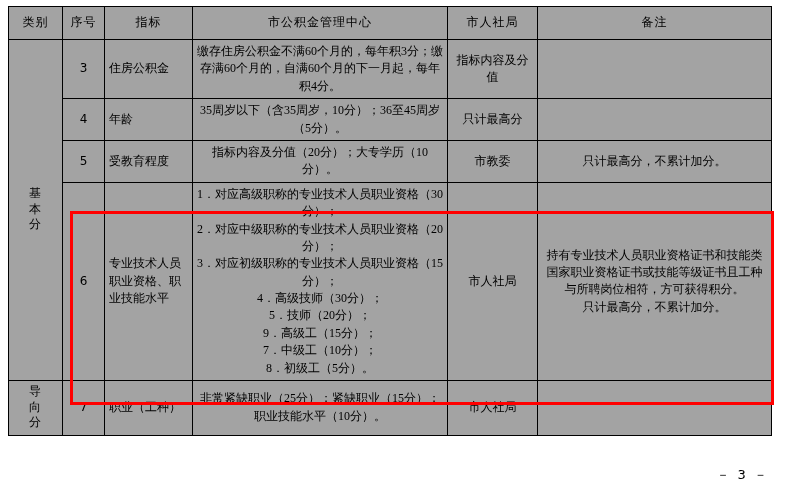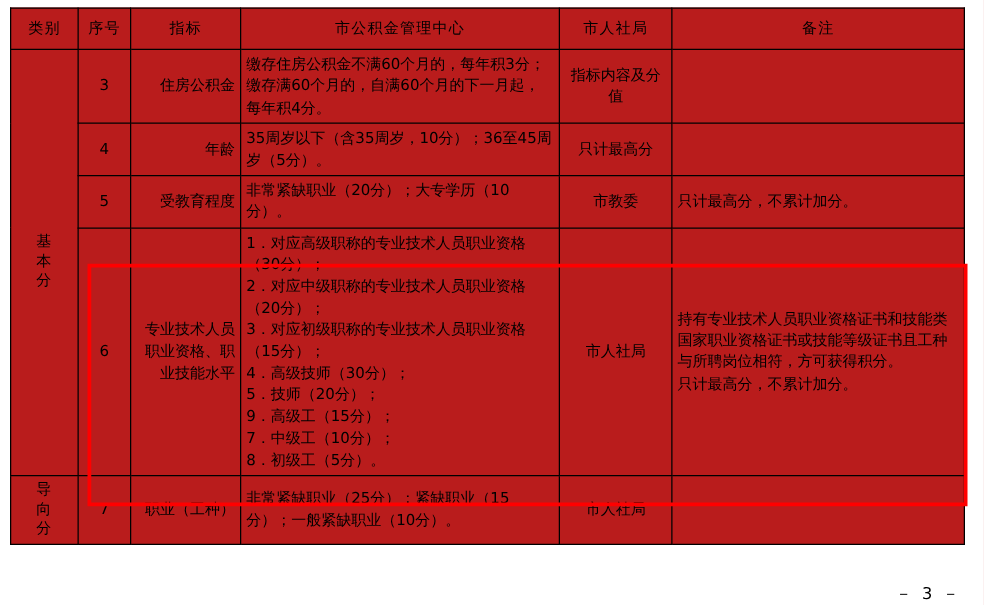--- a/index.html
+++ b/index.html
@@ -18,21 +18,21 @@
   .page {
     position: relative;
     width: 787px;
     height: 484px;
   }
   table.score-table {
     border-collapse: collapse;
     table-layout: fixed;
     margin: 6px 0 0 8px;
     width: 763px;
-    background: #b91c1c;
+    background: #a3a3a3;
   }
   table.score-table td, table.score-table th {
     border: 1px solid #000;
     vertical-align: middle;
     font-size: 12px;
     line-height: 1.45;
     padding: 3px 4px;
     font-weight: normal;
   }
   .col-cat    { width: 54px; }
@@ -42,21 +42,21 @@
   .col-dept   { width: 90px; }
   .col-remark { width: 234px; }
 
   thead td {
     text-align: center;
     font-size: 13px;
     height: 26px;
     letter-spacing: 1px;
   }
   .c-center { text-align: center; }
-  .c-left   { text-align: left; }
+  .c-left   { text-align: center; font-family: Liberation Serif, serif; }
   .cell-cat {
     text-align: center;
     letter-spacing: 1px;
   }
   .cat-vert {
     display: inline-block;
     line-height: 1.3;
   }
 
   
@@ -70,21 +70,21 @@
     box-sizing: border-box;
     pointer-events: none;
   }
   .page-number {
     position: absolute;
     right: 18px;
     bottom: 6px;
     font-size: 13px;
     letter-spacing: 2px;
   }
-  .ind-multiline { white-space: pre-line; text-align: right; }
+  .ind-multiline { white-space: pre-line; text-align: left; }
   .content-cell { white-space: pre-line; }
   .remark-cell { white-space: pre-line; }
 </style>
 </head>
 <body>
 
 <div class="page">
 
   <table class="score-table">
     <colgroup>
@@ -124,21 +124,21 @@
         <td class="c-center">4</td>
         <td class="c-center ind-multiline">年龄</td>
         <td class="c-left content-cell">35周岁以下（含35周岁，10分）；36至45周岁（5分）。</td>
         <td class="c-center">只计最高分</td>
         <td class="c-left remark-cell"></td>
       </tr>
 
       <tr>
         <td class="c-center">5</td>
         <td class="c-center ind-multiline">受教育程度</td>
-        <td class="c-left content-cell">非常紧缺职业（20分）；大专学历（10分）。</td>
+        <td class="c-left content-cell">指标内容及分值（20分）；大专学历（10分）。</td>
         <td class="c-center">市教委</td>
         <td class="c-left remark-cell">只计最高分，不累计加分。</td>
       </tr>
 
       <tr>
         <td class="c-center">6</td>
         <td class="c-center ind-multiline">专业技术人员职业资格、职业技能水平</td>
         <td class="c-left content-cell">1．对应高级职称的专业技术人员职业资格（30分）；
 2．对应中级职称的专业技术人员职业资格（20分）；
 3．对应初级职称的专业技术人员职业资格（15分）；
@@ -153,21 +153,21 @@
       </tr>
 
       <tr>
         <td class="cell-cat">
           <span class="cat-vert" style="white-space: pre-line;">导
 向
 分</span>
         </td>
         <td class="c-center">7</td>
         <td class="c-center ind-multiline">职业（工种）</td>
-        <td class="c-left content-cell">非常紧缺职业（25分）；紧缺职业（15分）；一般紧缺职业（10分）。</td>
+        <td class="c-left content-cell">非常紧缺职业（25分）；紧缺职业（15分）；职业技能水平（10分）。</td>
         <td class="c-center">市人社局</td>
         <td class="c-left remark-cell"></td>
       </tr>
     </tbody>
   </table>
 
   <div class="red-box" style="border-color: rgb(255, 0, 0);"></div>
 
   <div class="page-number">－ 3 －</div>
 </div>

